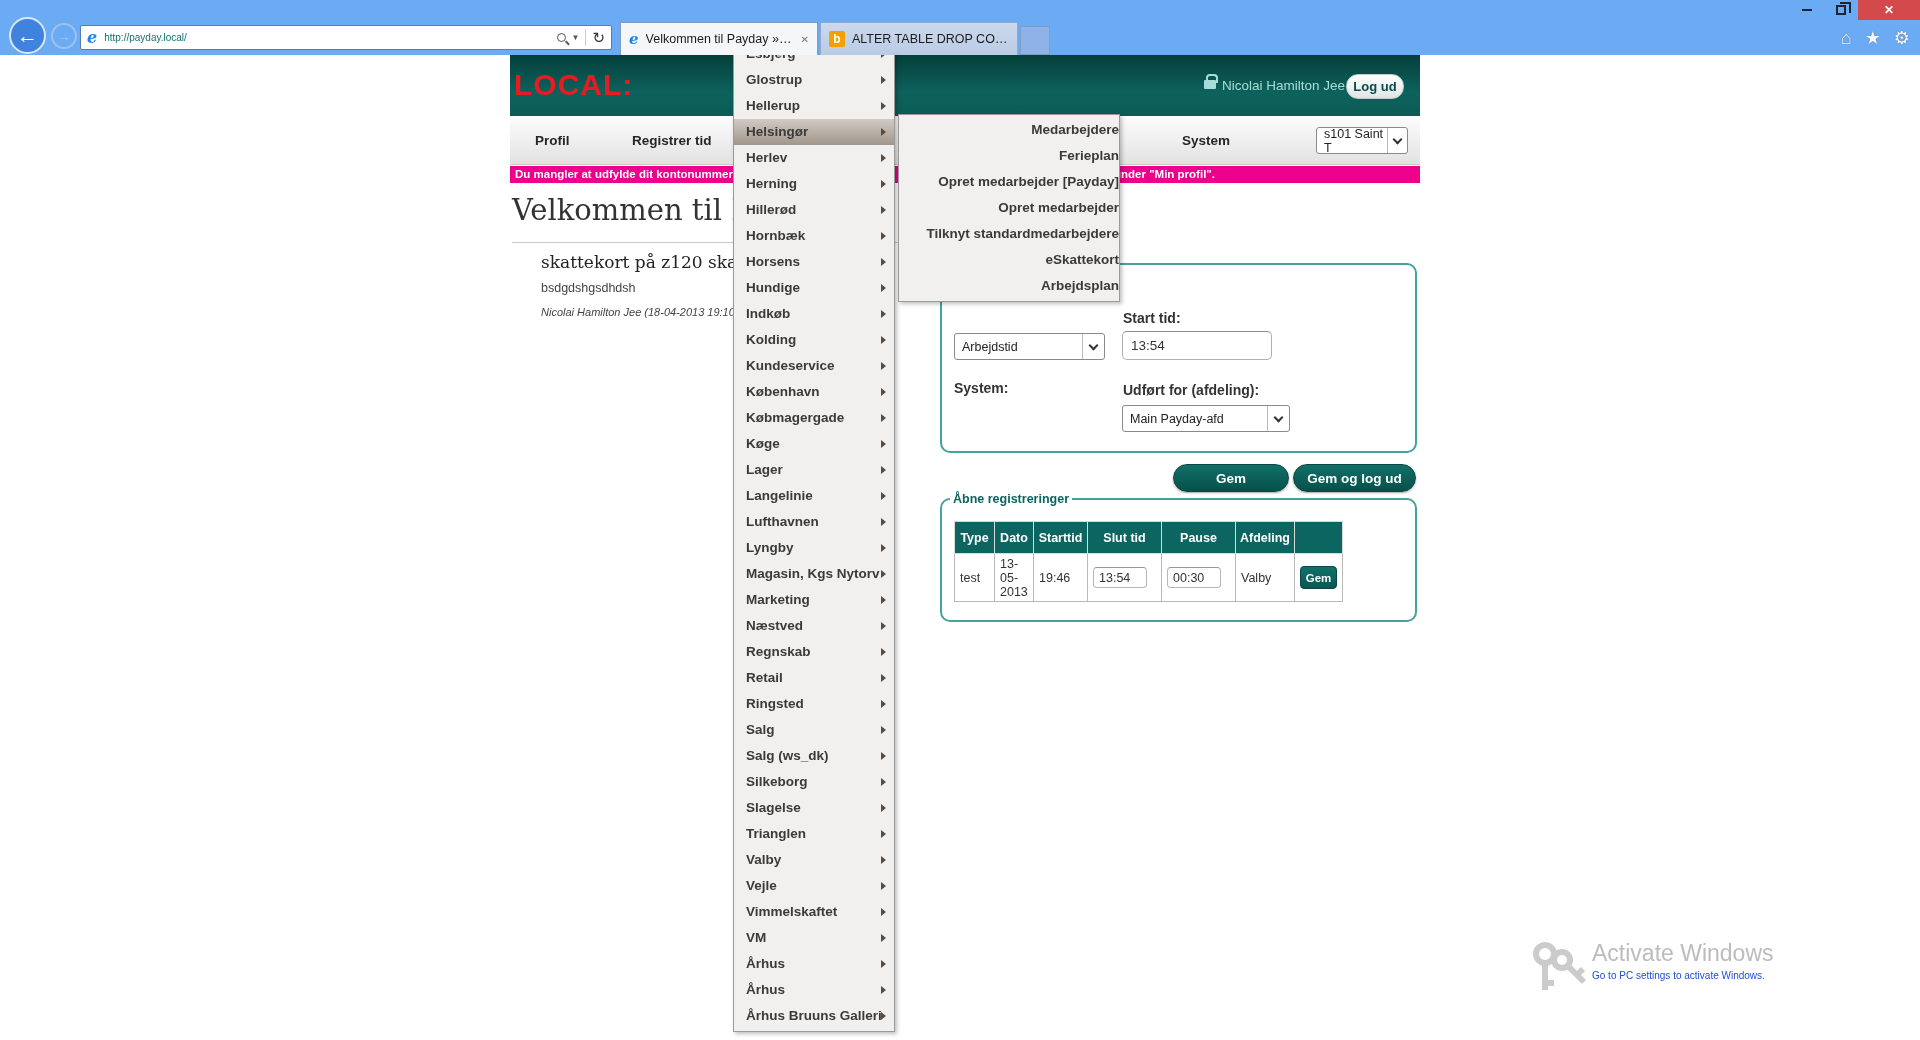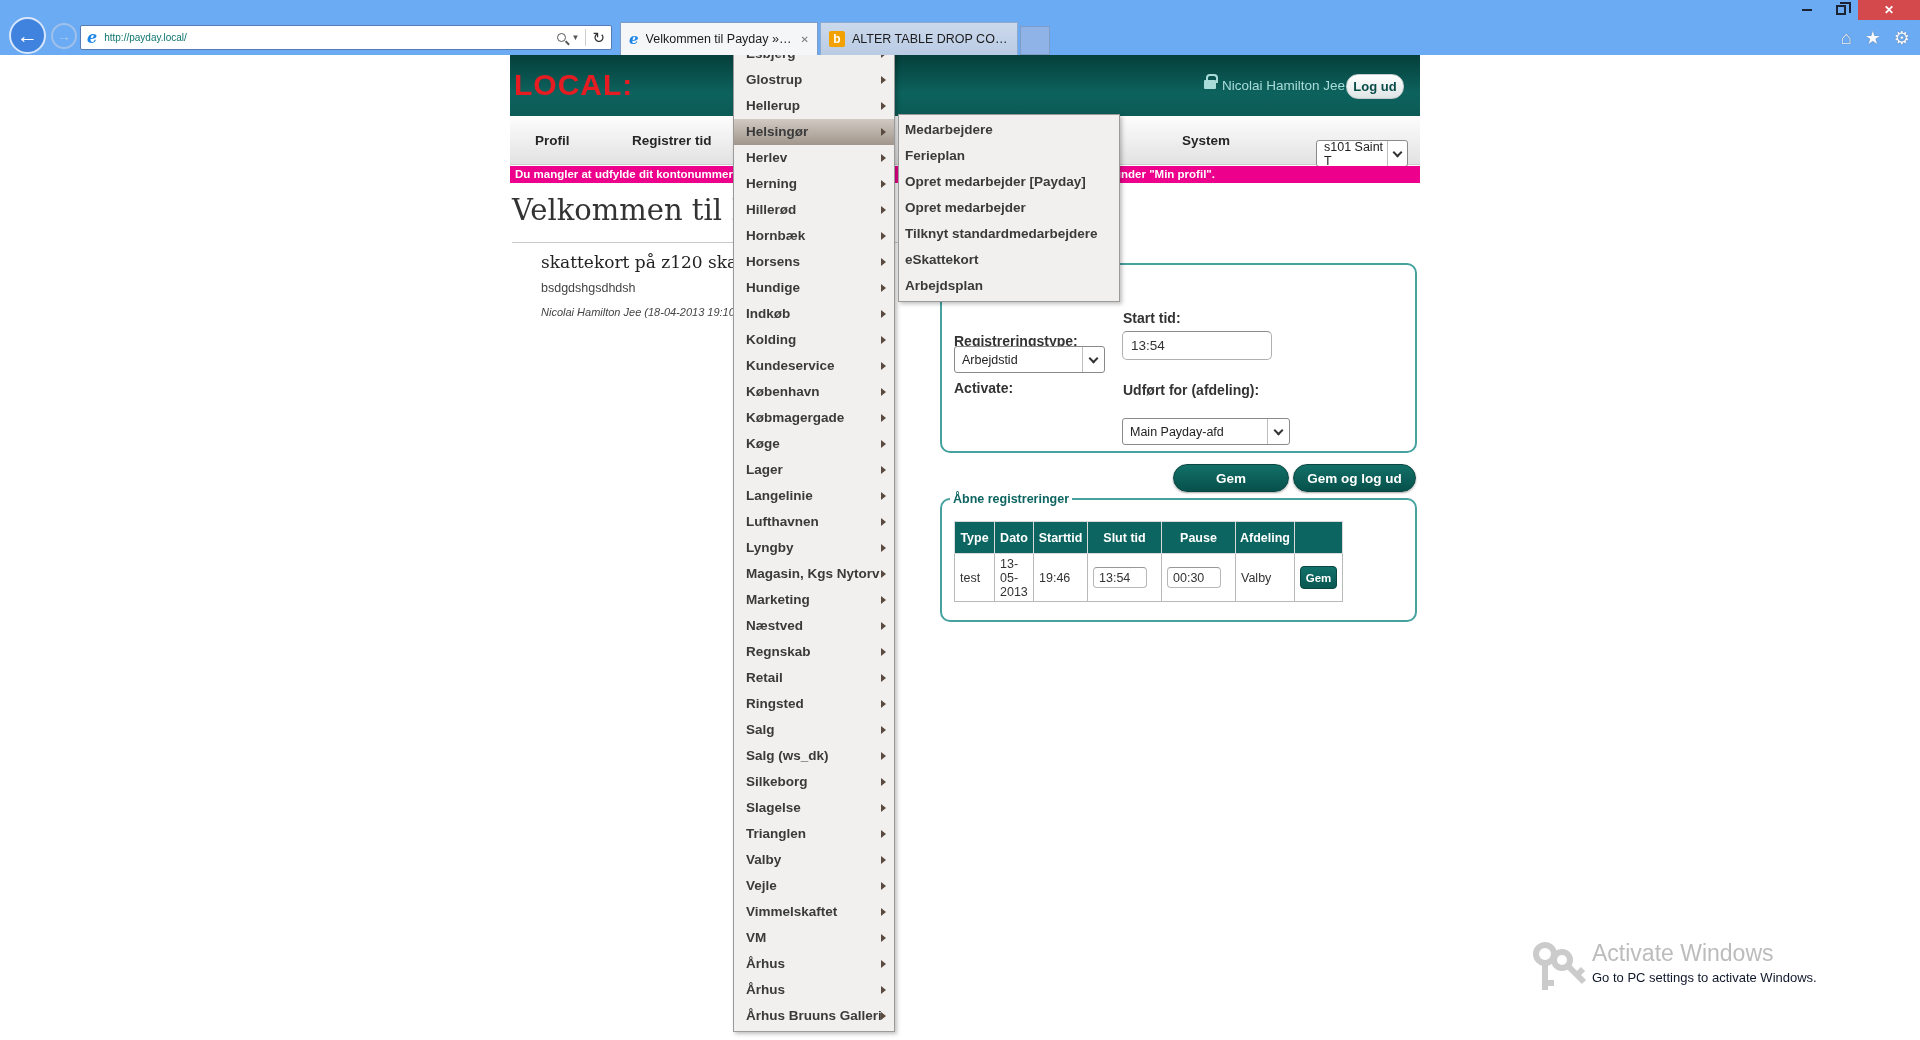--- a/index.html
+++ b/index.html
@@ -63,21 +63,21 @@
     border:2px solid #a9dcd8; border-bottom:none; border-radius:4px 4px 0 0; }
   .logout-btn { position:absolute; left:836px; top:19px; width:58px; height:25px; border-radius:12px;
     background:linear-gradient(#ffffff,#dfe5e5); border:1px solid #c2cccc; color:#0a4c48;
     font-size:13px; font-weight:bold; display:flex; align-items:center; justify-content:center; }
 
   .navbar { position:absolute; left:510px; top:61px; width:910px; height:49px;
     background:linear-gradient(#fdfdfd,#e2e2e2); border-bottom:1px solid #cdcdcd; }
   .nav-item { position:absolute; top:17px; font-size:13.5px; font-weight:bold; color:#262626;text-align:center; }
   .nav-profil { left:25px; } .nav-regtid { left:122px; } .nav-system { left:672px; }
   .ieselect { background:#fff; border:1px solid #8a8a8a; border-radius:3px; display:flex; align-items:center;
-    font-size:12.5px; color:#222; padding-left:7px; position:absolute;margin-top:13px; }
+    font-size:12.5px; color:#222; padding-left:7px; position:absolute; }
   .ieselect .chevbox { margin-left:auto; width:22px; align-self:stretch; border-left:1px solid #bdbdbd;
     display:flex; align-items:center; justify-content:center; }
   .chev { width:7px; height:7px; border-right:2px solid #333; border-bottom:2px solid #333; transform:rotate(45deg); margin-top:-3px; }
   .sys-select { left:806px; top:11px; width:92px; height:27px; }
 
   .warnbar { position:absolute; left:510px; top:111px; width:910px; height:17px; background:#ec008c;
     color:#fff; font-size:11.5px; font-weight:bold; line-height:17px; }
   .warn-left { position:absolute; left:5px; }
   .warn-right { position:absolute; left:604px; }
 
@@ -122,28 +122,28 @@
     color:#fff; font-weight:bold; font-size:11.5px; width:37px; height:23px;
     display:flex; align-items:center; justify-content:center; }
 
   
   .main-menu { position:absolute; left:733px; top:-17px; width:162px; padding:2px 0;
     background:#f1f0ee; border:1px solid #9a9a9a; box-shadow:2px 2px 4px rgba(0,0,0,.25); z-index:30; }
   .submenu { position:absolute; left:898px; top:59px; width:222px; padding:2px 0;
     background:#f1f0ee; border:1px solid #9a9a9a; box-shadow:2px 2px 4px rgba(0,0,0,.25); z-index:31; }
   .menu-item { height:26px; line-height:26px; position:relative; padding-left:12px;
     font-size:13.5px; font-weight:bold; color:#3a3a3a; white-space:nowrap; }
-  .submenu .menu-item { padding-left:6px; }
+  .submenu .menu-item { padding-left:6px;text-align:right; }
   .menu-item .arrow { position:absolute; right:8px; top:9px; width:0; height:0;
     border-left:5px solid #5a4a40; border-top:4px solid transparent; border-bottom:4px solid transparent; }
   .menu-item.highlighted { background:linear-gradient(180deg,#d1cac3,#a1968c); }
 
   
   .wm-title { position:absolute; left:1592px; top:885px; font-size:23px; color:#bcbcbc; }
-  .wm-sub { position:absolute; left:1592px; top:915px; font-size:13px; color:#0f172a; }
+  .wm-sub { position:absolute; left:1592px; top:915px; font-size:10px; color:#1d4ed8; }
   .wm-keys { position:absolute; left:1530px; top:885px; }
 </style>
 </head>
 <body>
 
 <div class="page">
 
   <div class="site-header">
     <span class="logo">LOCAL:</span>
     <span class="lock-icon"></span>
@@ -177,21 +177,21 @@
   <div class="reg-panel"></div>
   <span class="flabel lbl-regtype">Registreringstype:</span>
   <span class="flabel lbl-start">Start tid:</span>
   <div class="ieselect sel-regtype">
     <span>Arbejdstid</span>
     <span class="chevbox">
         <span class="chev"></span>
       </span>
   </div>
   <input class="txtinput input-start" value="13:54" style="">
-  <span class="flabel lbl-norm">Activate:</span>
+  <span class="flabel lbl-norm">System:</span>
   <span class="flabel lbl-udfort">Udført for (afdeling):</span>
   <div class="ieselect sel-dept">
     <span>Main Payday-afd</span>
     <span class="chevbox">
         <span class="chev"></span>
       </span>
   </div>
   <div class="pill-btn btn-gem">Gem</div>
   <div class="pill-btn btn-gemlog">Gem og log ud</div>
 

